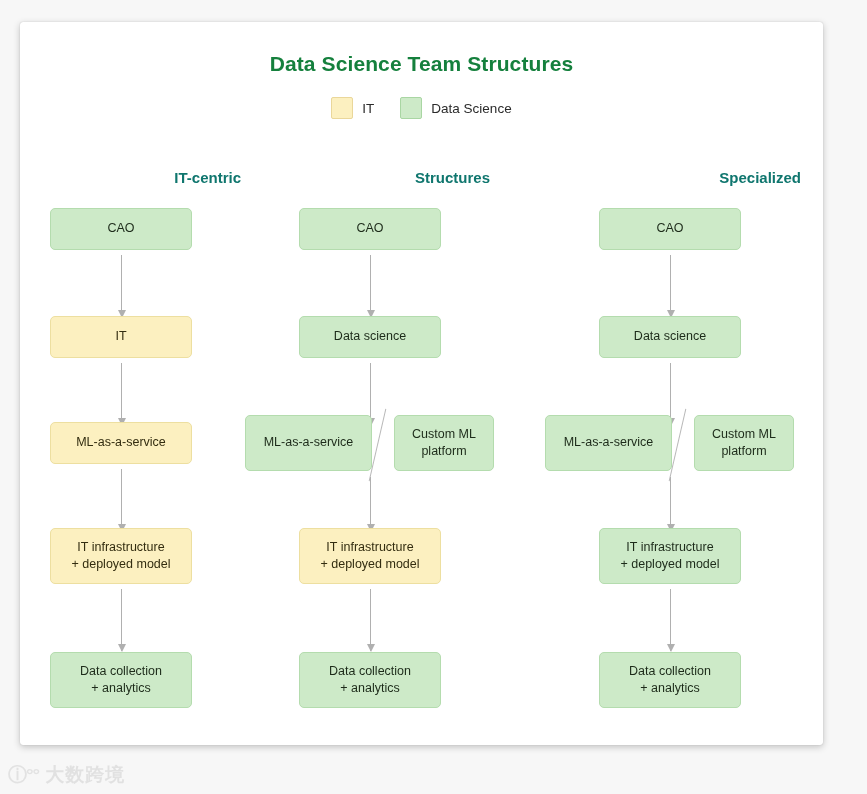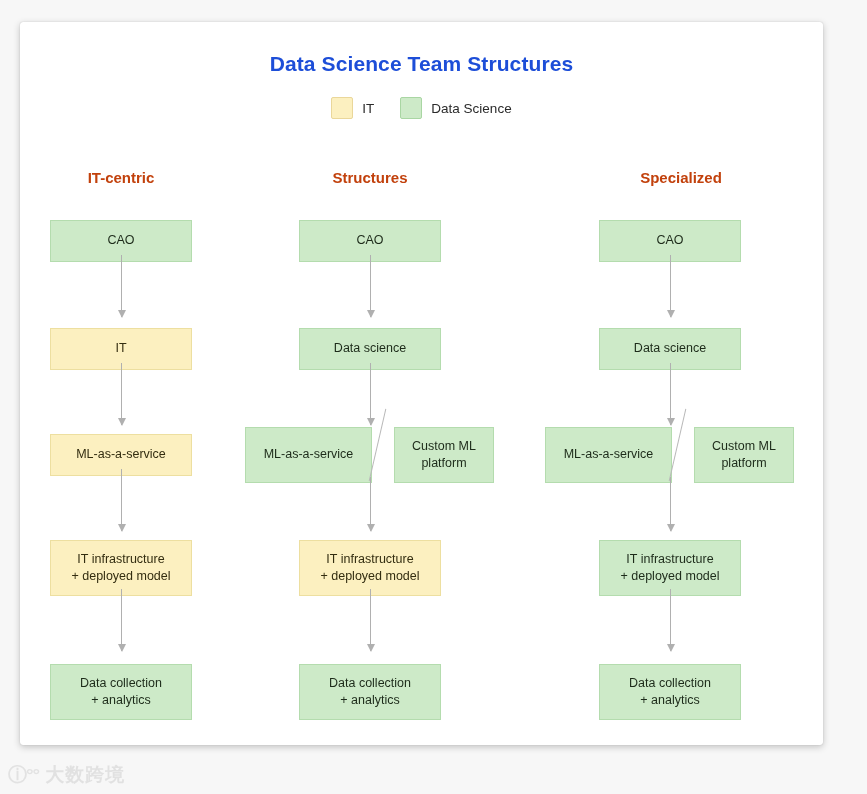--- a/index.html
+++ b/index.html
@@ -33,21 +33,21 @@
     box-shadow: 0 2px 7px rgba(0,0,0,0.22), 0 0 1px rgba(0,0,0,0.25);
   }
 
   .title {
     position: absolute;
     left: 0; top: 30px;
     width: 803px;
     text-align: center;
     font-size: 21px;
     font-weight: bold;
-    color: #1d4ed8;
+    color: #15803d;
     letter-spacing: 0.1px;
   }
 
   .legend {
     position: absolute;
     left: 0; top: 75px;
     width: 803px;
     display: flex;
     justify-content: center;
     align-items: center;
@@ -75,42 +75,41 @@
     position: absolute;
     left: 0; top: 0;
     width: 803px;
     height: 723px;
   }
 
   .col-header {
     position: absolute;
     top: 147px;
     width: 240px;
-    text-align: center;
+    text-align: right;
     font-size: 15px;
     font-weight: bold;
-    color: #c2410c;
+    color: #0f766e;
   }
   .col1 .col-header { left: -19px; }
   .col2 .col-header { left: 230px; }
   .col3 .col-header { left: 541px; }
 
   .node {
     position: absolute;
     box-sizing: border-box;
-    border-radius: 0;
+    border-radius: 5px;
     display: flex;
     align-items: center;
     justify-content: center;
     text-align: center;
     font-size: 12.5px;
     line-height: 1.38;
     color: #1d2b1a;
     padding: 15px 6px;
-    margin-top: 12px;
   }
   .node.green {
     background: #cdeac8;
     border: 1px solid #b4dcae;
   }
   .node.yellow {
     background: #fcf0c0;
     border: 1px solid #eddfa0;
     color: #332d10;
   }

